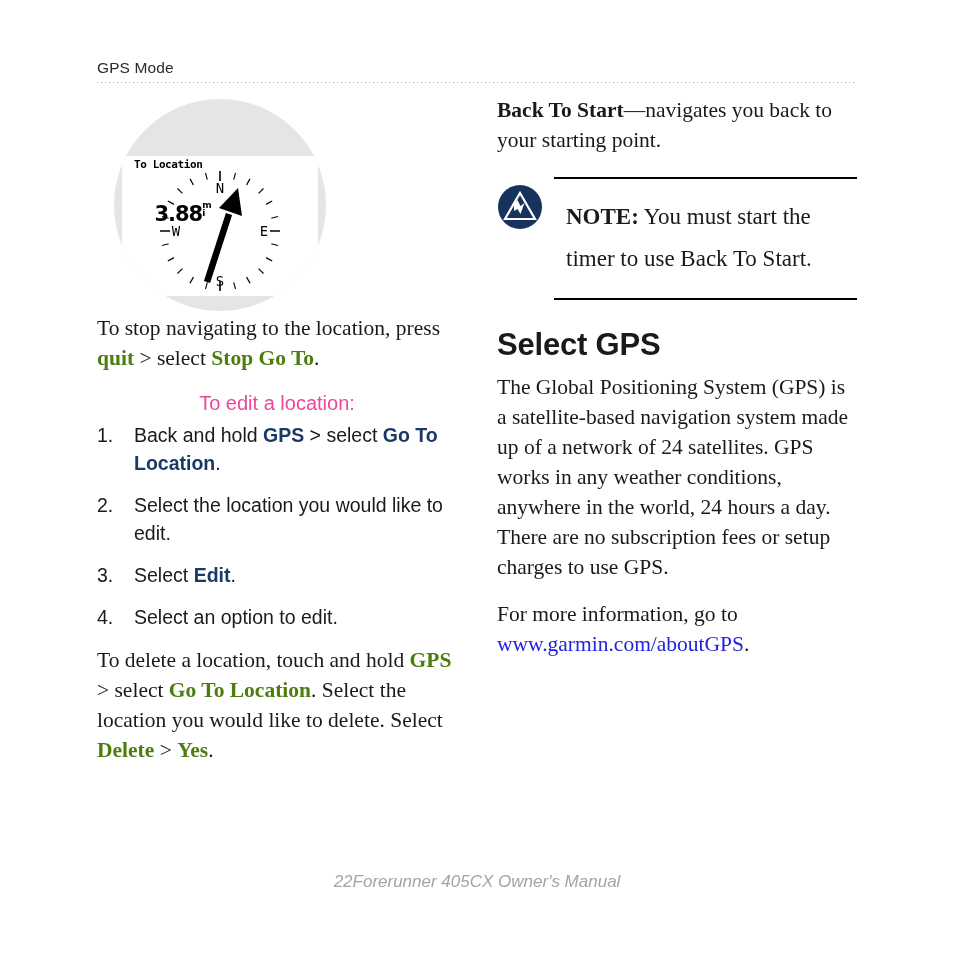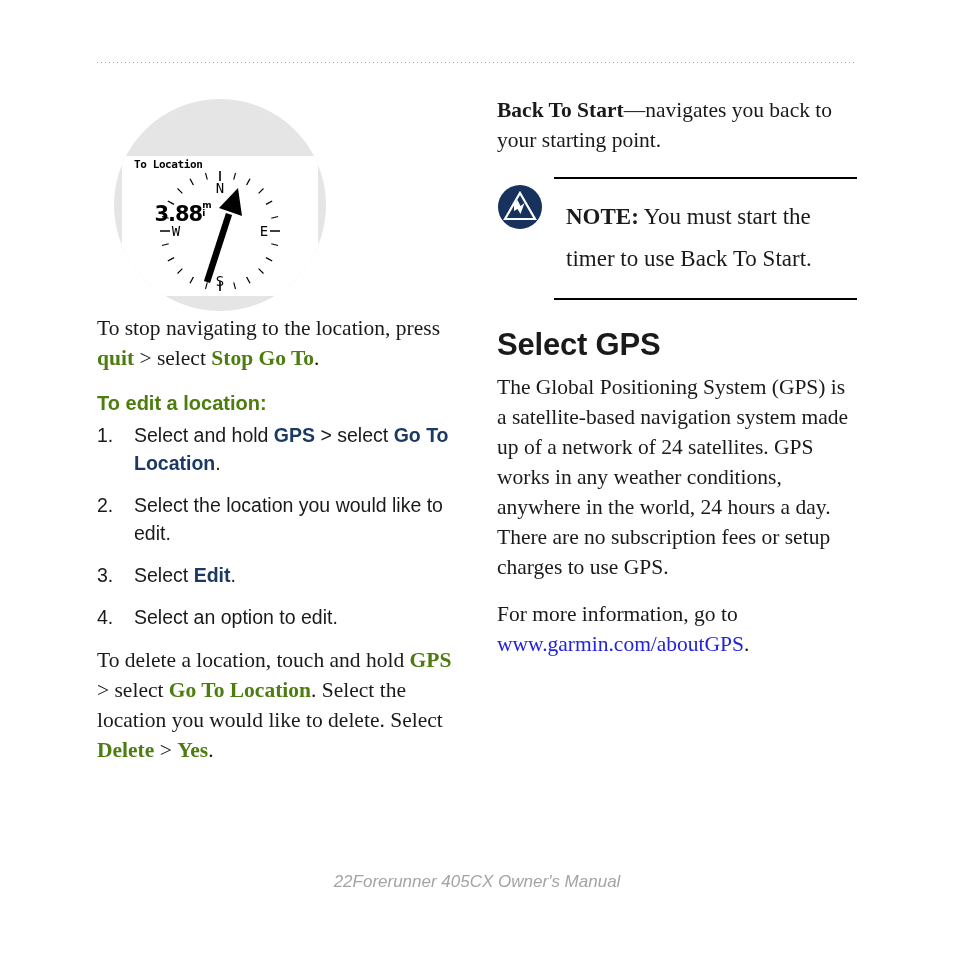--- a/index.html
+++ b/index.html
@@ -145,23 +145,24 @@
   }
   a.link {
     color: #2323dd;
     text-decoration: none;
   }
 
   h3.sub {
     margin: 4px 0 4px 0;
     font-family: "Liberation Sans", sans-serif;
     font-size: 20px;
-    font-weight: bold;
-    color: #4d7c0f;
+    font-weight: normal;
+    color: #ec4899;
     line-height: 27px;
+    text-align: center;
   }
 
   h2.section {
     margin: 26px 0 8px 0;
     font-family: "Liberation Sans", sans-serif;
     font-size: 31px;
     font-weight: bold;
     color: #1a1a1a;
     line-height: 38px;
     letter-spacing: -0.2px;
@@ -239,20 +240,21 @@
     font-size: 17px;
     color: #a3a3a8;
   }
 </style>
 </head>
 <body>
 
 <div class="page">
 
   <div class="header">
+    <div class="header-title">GPS Mode</div>
     <div class="header-rule"></div>
   </div>
 
   <div class="col-left">
 
     <div class="watch-figure">
       <div class="watch">
         <div class="watch-screen">
           <div class="watch-label">To Location</div>
 
@@ -303,21 +305,21 @@
         </div>
       </div>
     </div>
 
     <p class="body"><span>To stop navigating to the location, press </span><span class="ui">quit</span><span> &gt; select </span><span class="ui">Stop Go To</span><span>.</span></p>
 
     <h3 class="sub">To edit a location:</h3>
 
     <ol class="steps">
       <li>
-        <span class="num">1.</span><span>Select and hold </span><span class="ui-sans">GPS</span><span> &gt; select </span><span class="ui-sans">Go To Location</span><span>.</span>
+        <span class="num">1.</span><span>Back and hold </span><span class="ui-sans">GPS</span><span> &gt; select </span><span class="ui-sans">Go To Location</span><span>.</span>
       </li>
       <li>
         <span class="num">2.</span><span>Select the location you would like to edit.</span>
       </li>
       <li>
         <span class="num">3.</span><span>Select </span><span class="ui-sans">Edit</span><span>.</span>
       </li>
       <li>
         <span class="num">4.</span><span>Select an option to edit.</span>
       </li>

